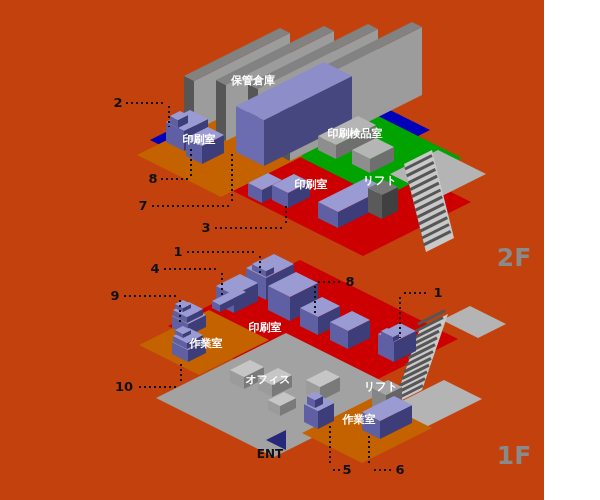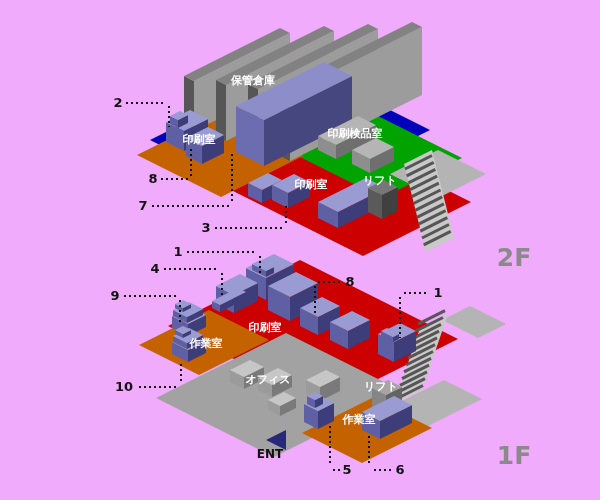--- a/index.html
+++ b/index.html
@@ -1,16 +1,16 @@
 <!DOCTYPE html>
 <html><head>
 <meta charset="utf-8">
 <style>
   html,body{margin:0;padding:0;background:#fff;}
-  .canvas{width:600px;height:500px;position:relative;background:#f0abfc;overflow:hidden;}
+  .canvas{width:544px;height:500px;position:relative;background:#c2410c;overflow:hidden;}
   svg{display:block;}
   text{font-family:"DejaVu Sans","Liberation Sans",sans-serif;}
   .room-label{fill:#ffffff;font-size:11px;font-weight:bold;text-anchor:middle;}
   .floor-label{fill:#8A8A8A;font-size:25px;font-weight:bold;text-anchor:middle;}
   .callout-num{fill:#111111;font-size:13px;font-weight:bold;text-anchor:middle;}
   .ent-label{fill:#111111;font-size:12px;font-weight:bold;text-anchor:middle;}
   .dots{stroke:#111111;stroke-width:2;stroke-dasharray:2 3;fill:none;}
 </style>
 </head>
 <body>

